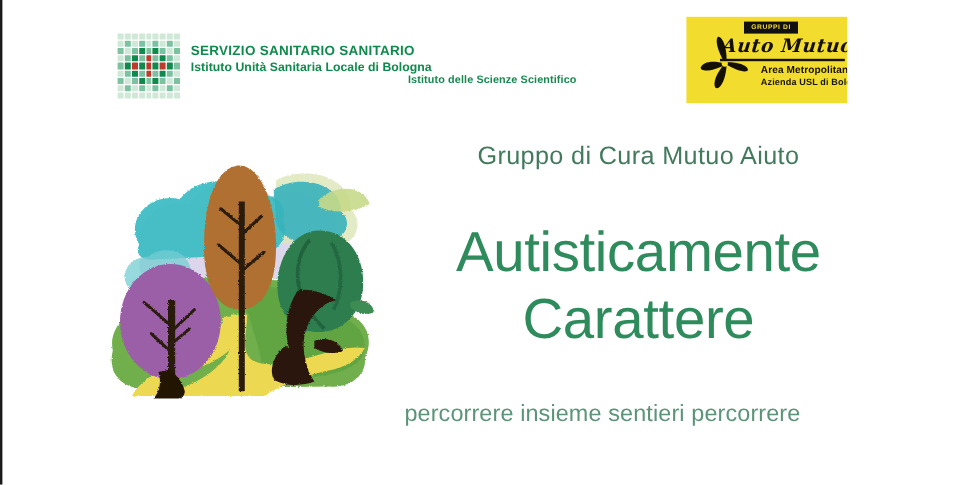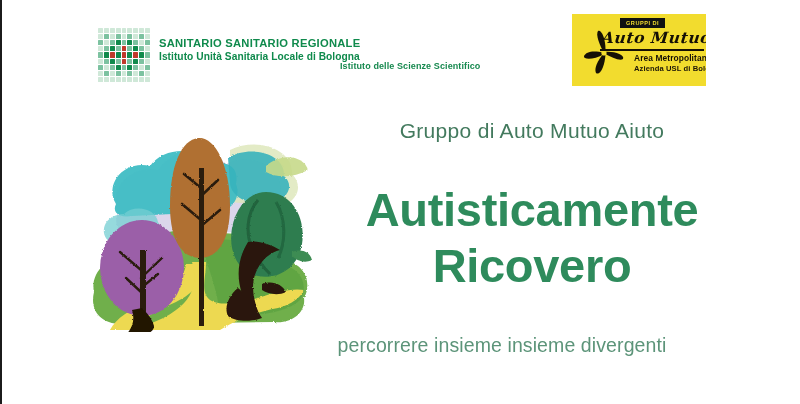--- a/index.html
+++ b/index.html
@@ -105,21 +105,21 @@
   
   .kicker{
     position:absolute;left:330px;top:118px;width:400px;
     text-align:center;
     font-size:21px;font-weight:400;color:#437a5e;
     letter-spacing:.3px;line-height:26px;
   }
   .headline{
     position:absolute;left:300px;top:182px;width:460px;
     text-align:center;
-    font-size:47px;font-weight:bold;color:#2E8B5C;
+    font-size:47px;font-weight:normal;color:#2E8B5C;
     letter-spacing:-.3px;line-height:56px;
   }
   .tagline{
     position:absolute;left:300px;top:333px;width:400px;
     text-align:center;
     font-size:19.5px;font-weight:400;color:#5c9479;
     letter-spacing:.1px;line-height:24px;
   }
 </style>
 </head>
@@ -205,21 +205,21 @@
         <i style="background: rgb(207, 232, 216);"></i>
         <i style="background: rgb(207, 232, 216);"></i>
         <i style="background: rgb(207, 232, 216);"></i>
         <i style="background: rgb(207, 232, 216);"></i>
         <i style="background: rgb(207, 232, 216);"></i>
         <i style="background: rgb(207, 232, 216);"></i>
         <i style="background: rgb(207, 232, 216);"></i>
         <i style="background: rgb(207, 232, 216);"></i>
       </div>
     <div class="ssr-text">
-      <div class="ssr-l1">SANITARIO SANITARIO REGIONALE</div>
+      <div class="ssr-l1">SERVIZIO SANITARIO SANITARIO</div>
       <div class="ssr-l3">Istituto Unità Sanitaria Locale di Bologna</div>
     </div>
   </div>
 
   <div class="logo-isn">
     <div class="isn-l1">Istituto delle Scienze Scientifico</div>
   </div>
 
   <div class="badge-ama">
     <svg class="badge-pinwheel" width="44" height="46" viewBox="0 0 44 46">
@@ -293,22 +293,22 @@
       <path d="M168 150 C158 166 156 184 162 202 C166 216 174 222 180 224
                C174 210 170 194 176 180 C182 166 192 160 200 158
                C190 152 178 148 168 150 Z" fill="#2A1708"></path>
       <path d="M158 196 C148 204 144 216 148 224 C156 230 172 230 182 226
                C176 216 168 204 158 196 Z" fill="#2A1708"></path>
       <path d="M182 192 C192 188 202 192 206 200 C198 204 188 202 182 198 Z" fill="#2A1708"></path>
       <path d="M212 160 C222 156 230 160 232 168 C224 172 216 168 212 164 Z" fill="#3E8C52"></path>
     </g>
   </svg>
 
-  <div class="kicker">Gruppo di Auto Mutuo Aiuto</div>
+  <div class="kicker">Gruppo di Cura Mutuo Aiuto</div>
 
   <div class="headline">
     <div>Autisticamente</div>
-    <div>Ricovero</div>
+    <div>Carattere</div>
   </div>
 
-  <div class="tagline">percorrere insieme insieme divergenti</div>
+  <div class="tagline">percorrere insieme sentieri percorrere</div>
 
 </div>
 
 </body></html>

